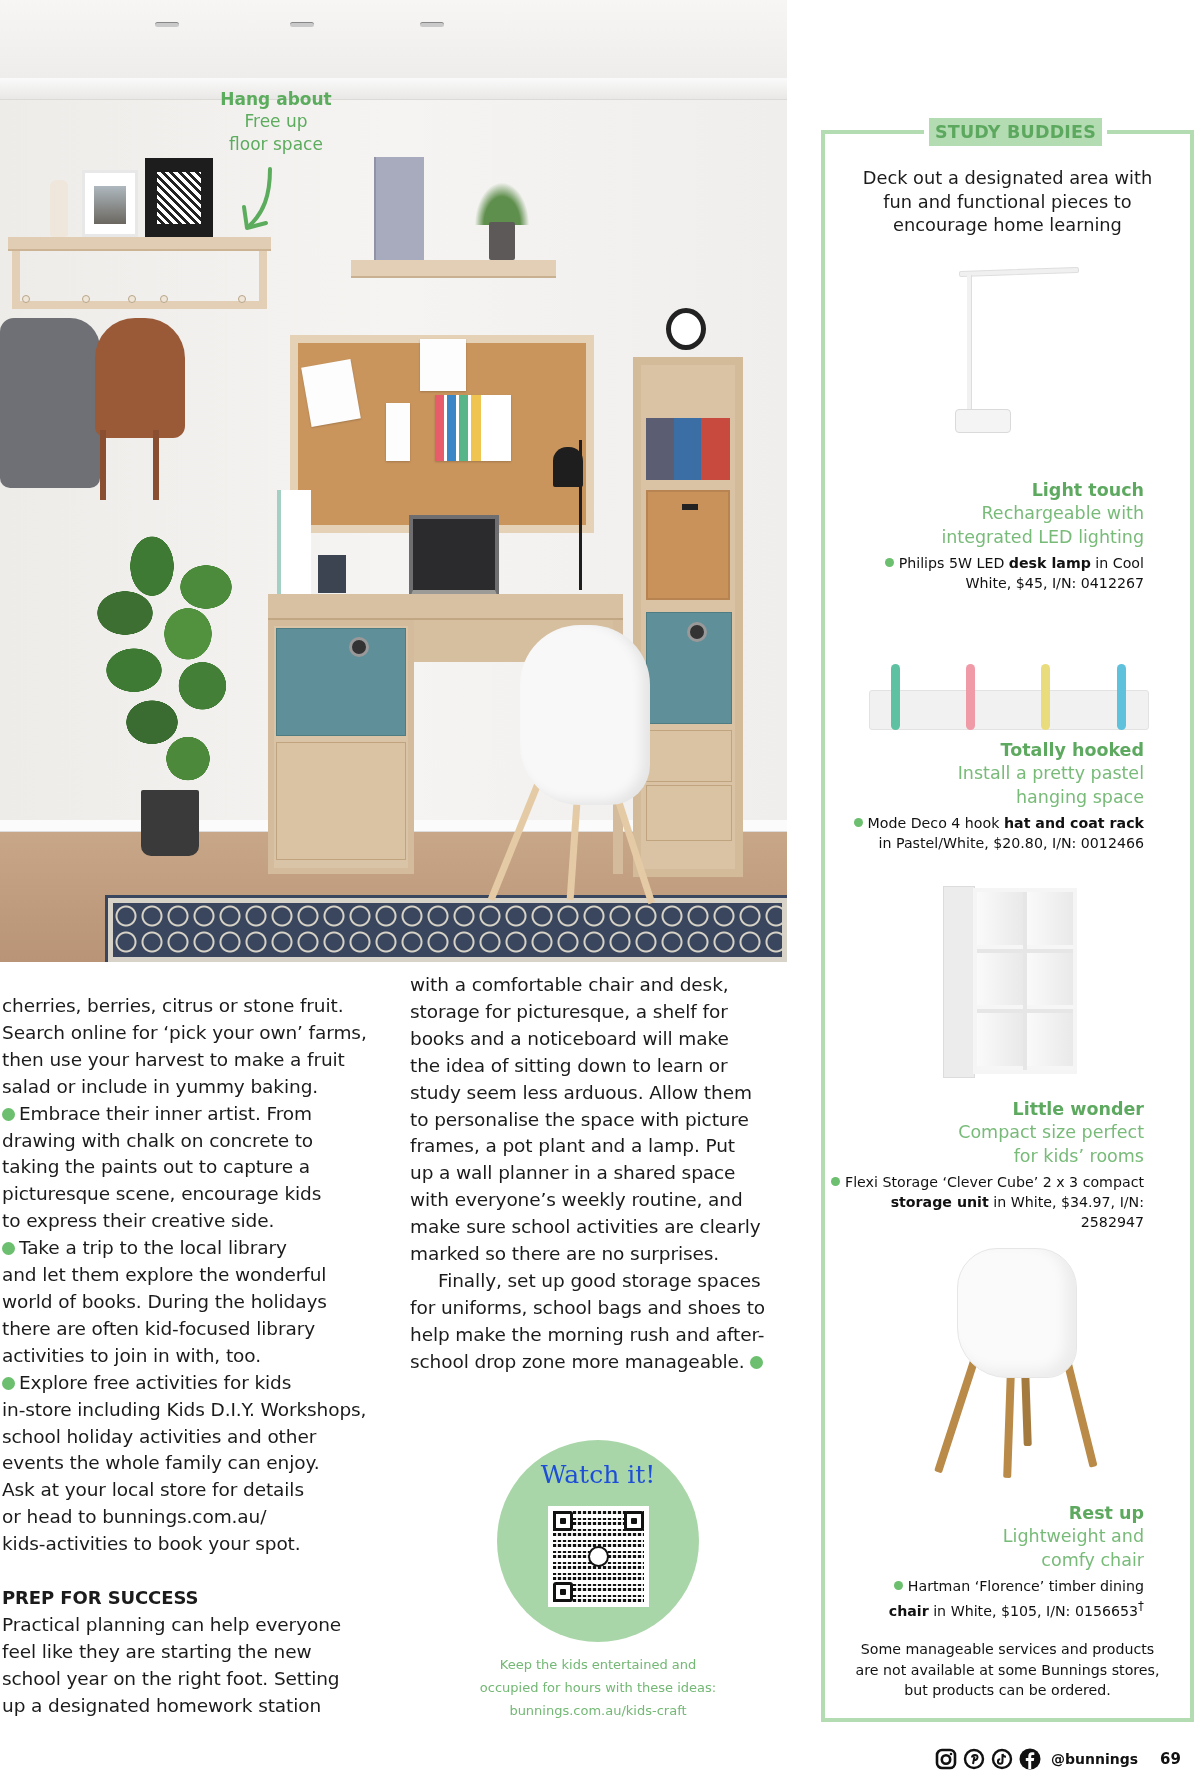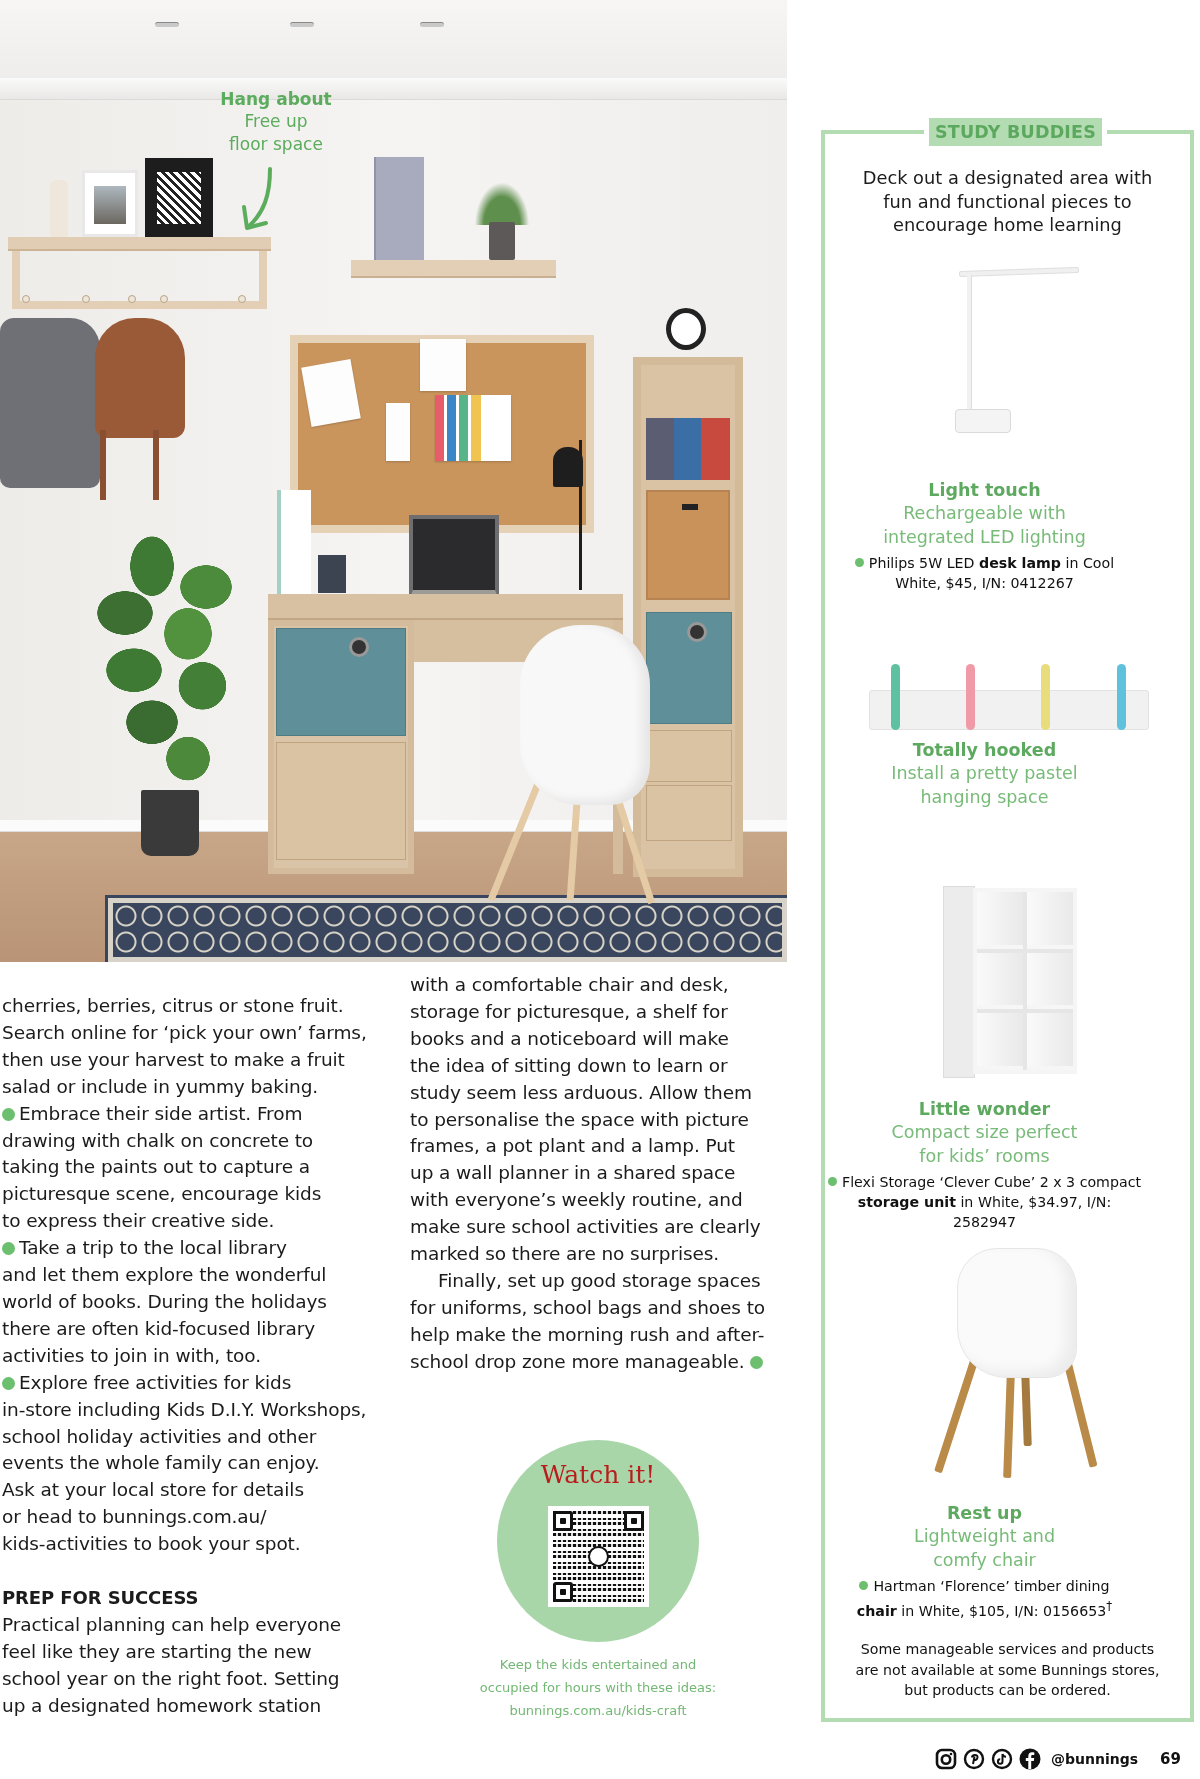--- a/index.html
+++ b/index.html
@@ -83,37 +83,37 @@
     .col-1 { left: 2px; top: 993px; width: 380px; }
     .col-2 { left: 410px; top: 972px; width: 385px; }
     .col p { white-space: nowrap; }
     .dot { display: inline-block; width: 13px; height: 13px; border-radius: 50%; background: #6bbf6e; margin-right: 4px; vertical-align: -1px; }
     .gap { height: 26.9px; }
     .subhead { font-weight: bold; font-size: 18px; }
     .indent { padding-left: 28px; }
 
     
     .watch-circle { position: absolute; left: 497px; top: 1440px; width: 202px; height: 202px; border-radius: 50%; background: #a9d6a8; }
-    .watch-title { position: absolute; left: 0; top: 20px; width: 202px; text-align: center; font-family: "DejaVu Serif", serif; font-size: 25px; color: #b91c1c; }
+    .watch-title { position: absolute; left: 0; top: 20px; width: 202px; text-align: center; font-family: "DejaVu Serif", serif; font-size: 25px; color: #1d4ed8; }
     .qr { position: absolute; left: 51px; top: 66px; width: 101px; height: 101px; background: #fff; padding: 5px; }
     .qr-inner { position: relative; width: 91px; height: 91px;
       background:
         repeating-linear-gradient(90deg, transparent 0 3px, rgba(255,255,255,.85) 3px 5px),
         repeating-linear-gradient(0deg, #111 0 3px, #fff 3px 5px, #111 5px 7px, #fff 7px 11px);
     }
     .qr-finder { position: absolute; width: 20px; height: 20px; background: #fff; border: 3px solid #111; border-radius: 3px; }
     .qr-finder::after { content: ""; position: absolute; left: 4px; top: 4px; width: 6px; height: 6px; background: #111; border-radius: 1px; }
     .qr-logo { position: absolute; left: 35px; top: 35px; width: 21px; height: 21px; border-radius: 50%; background: #fff; border: 2px solid #111; }
     .watch-caption { position: absolute; left: 418px; top: 1653px; width: 360px; text-align: center; color: #73b874; font-size: 13px; line-height: 23px; }
 
     
     .box { position: absolute; left: 821px; top: 130px; width: 373px; height: 1592px; border: 4px solid #b4dcb3; }
     .box-tag { position: absolute; left: 104px; top: -16px; padding: 2px 6px; background: #b4dcb3; color: #5ca85e; font-weight: bold; font-size: 17.5px; line-height: 24px; letter-spacing: 0.2px; box-shadow: 0 0 0 5px #fff; }
     .box-intro { position: absolute; left: 0; top: 32px; width: 365px; text-align: center; font-size: 17.8px; line-height: 23.5px; color: #1b1b1b; }
-    .prod { position: absolute; left: 0; width: 319px; text-align: center; }
+    .prod { position: absolute; left: 0; width: 319px; text-align: right; }
     .prod .name { color: #5ea960; font-weight: bold; font-size: 17.5px; line-height: 23px; }
     .prod .tag { color: #78bb79; font-size: 17.5px; line-height: 23.5px; }
     .prod .desc { margin-top: 4px; font-size: 14.2px; line-height: 20px; color: #111; }
     .prod .desc b { font-weight: bold; }
     .sdot { display: inline-block; width: 9px; height: 9px; border-radius: 50%; background: #6bbf6e; margin-right: 5px; vertical-align: 1px; }
     .disclaimer { position: absolute; left: 0; top: 1505px; width: 365px; text-align: center; font-size: 14.2px; line-height: 20.5px; color: #111; }
 
     
     .lamp-img { position: absolute; left: 130px; top: 135px; width: 130px; height: 170px; }
     .lamp-bar { position: absolute; left: 4px; top: 0; width: 120px; height: 6px; background: #f0f0f0; border: 1px solid #dedede; border-radius: 2px; transform: rotate(-2deg); }
@@ -222,21 +222,21 @@
     <path d="M6 42 L9 63 L28 58" stroke="#5cac5e" stroke-width="4" fill="none" stroke-linecap="round" stroke-linejoin="round"></path>
   </svg>
 </div>
 
 <div class="col col-1">
   <p>cherries, berries, citrus or stone fruit.</p>
   <p>Search online for ‘pick your own’ farms,</p>
   <p>then use your harvest to make a fruit</p>
   <p>salad or include in yummy baking.</p>
 
-  <p><span class="dot"></span><span>Embrace their side artist. From</span></p>
+  <p><span class="dot"></span><span>Embrace their inner artist. From</span></p>
   <p>drawing with chalk on concrete to</p>
   <p>taking the paints out to capture a</p>
   <p>picturesque scene, encourage kids</p>
   <p>to express their creative side.</p>
 
   <p><span class="dot"></span><span>Take a trip to the local library</span></p>
   <p>and let them explore the wonderful</p>
   <p>world of books. During the holidays</p>
   <p>there are often kid-focused library</p>
   <p>activities to join in with, too.</p>
@@ -319,20 +319,24 @@
     <div class="rack-board"></div>
     <div class="hook" style="left:22px; background:#5ec2a2"></div>
     <div class="hook" style="left:97px; background:#f09aa8"></div>
     <div class="hook" style="left:172px; background:#e9dc7c"></div>
     <div class="hook" style="left:248px; background:#5fc1dc"></div>
   </div>
   <div class="prod" style="top:605px">
     <div class="name">Totally hooked</div>
     <div class="tag">Install a pretty pastel</div>
     <div class="tag">hanging space</div>
+    <div class="desc">
+      <span class="sdot"></span><span>Mode Deco 4 hook </span><b>hat and coat rack</b><br>
+      <span>in Pastel/White, $20.80, I/N: 0012466</span>
+    </div>
   </div>
 
   <div class="cube-img">
     <div class="cube-side"></div>
     <div class="cube-front">
       <div class="cube-cell"></div>
       <div class="cube-cell"></div>
       <div class="cube-cell"></div>
       <div class="cube-cell"></div>
       <div class="cube-cell"></div>

